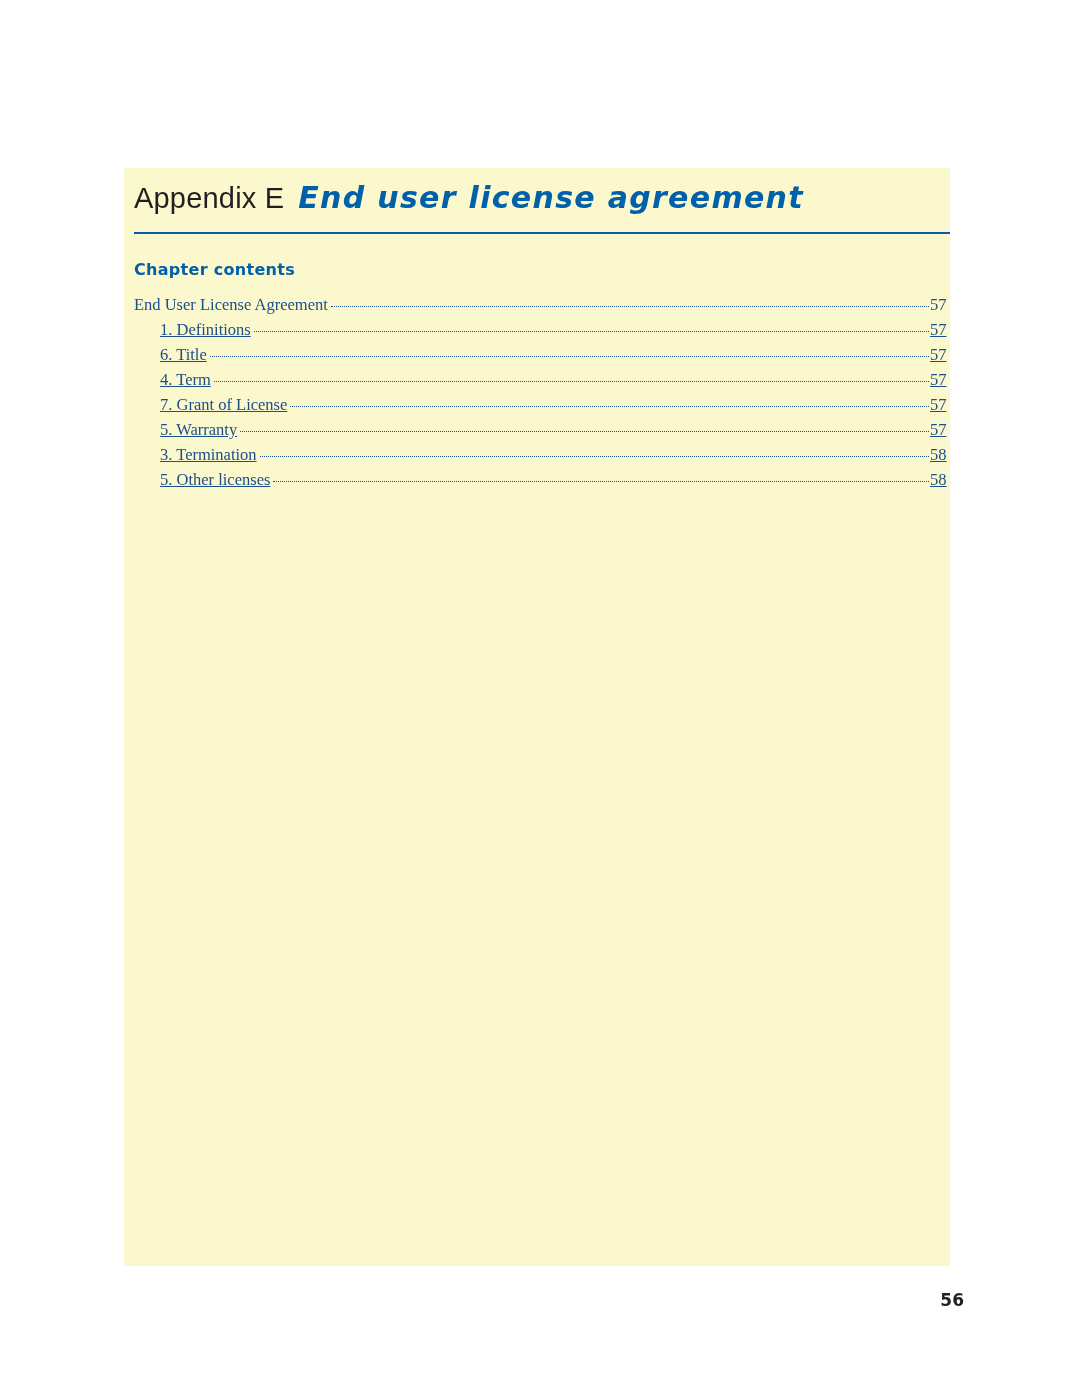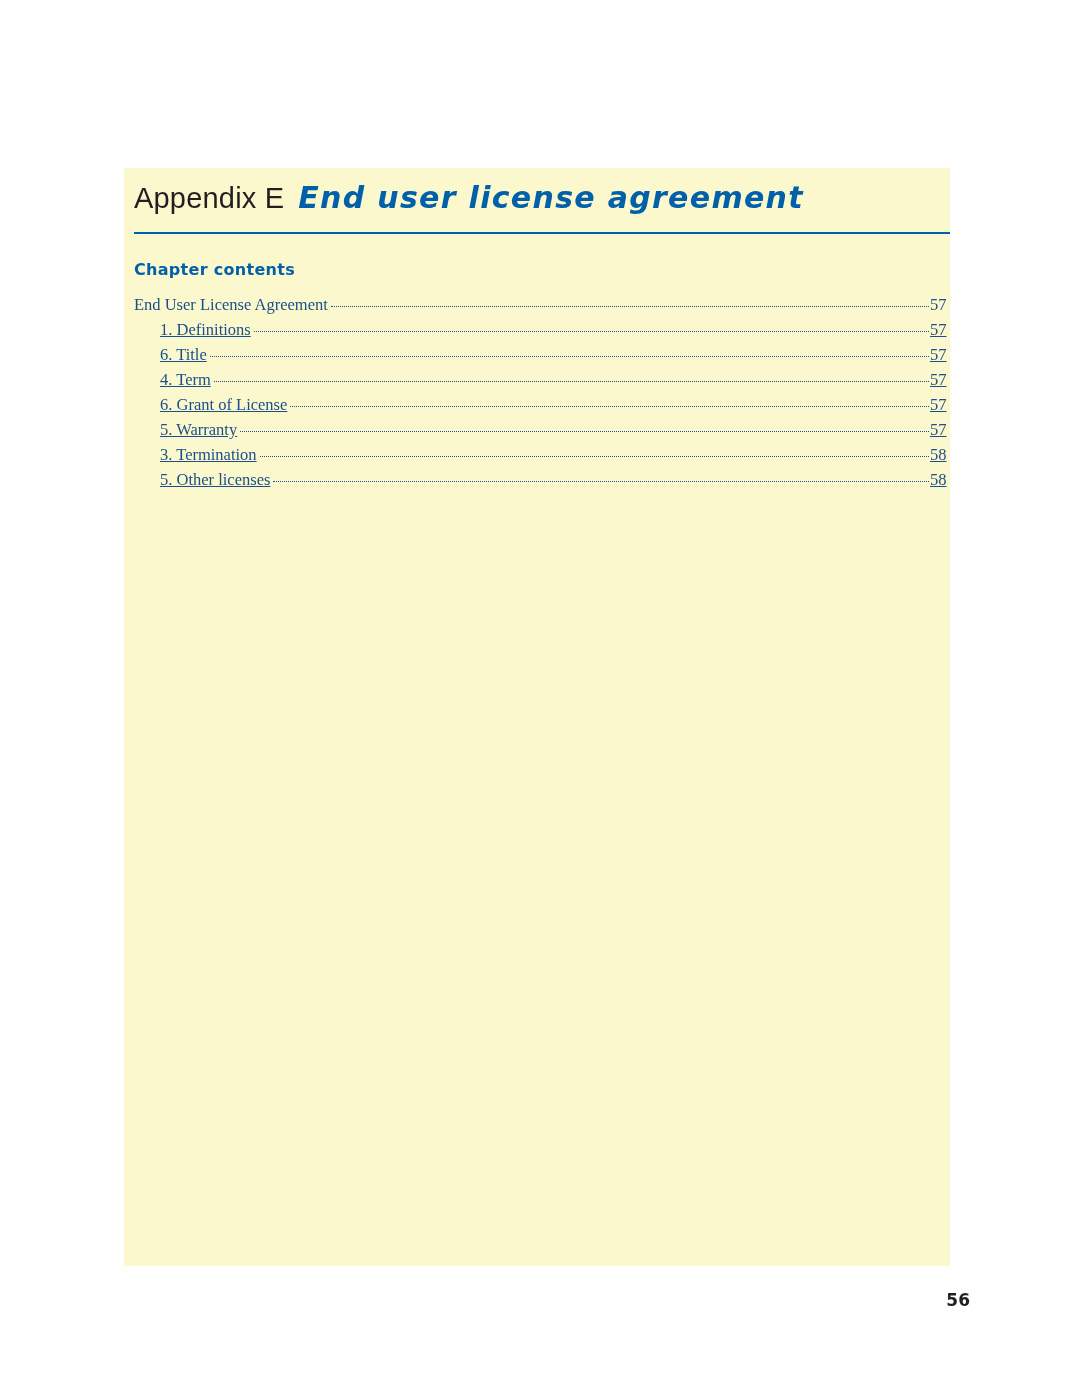--- a/index.html
+++ b/index.html
@@ -104,21 +104,21 @@
     height: 10px;
   }
   .toc-page {
     flex: 0 0 auto;
     text-align: left;
     min-width: 20px;
   }
   
   .folio {
     position: absolute;
-    right: 110px;
+    right: 116px;
     top: 1290px;
     font-family: "DejaVu Sans", sans-serif;
     font-size: 17px;
     font-weight: bold;
     color: #231f20;
   }
 </style>
 </head>
 <body>
 
@@ -155,21 +155,21 @@
       <span class="toc-page">57</span>
     </div>
 
     <div class="toc-entry level-1">
       <span class="toc-text">4. Term</span>
       <span class="toc-dots"></span>
       <span class="toc-page">57</span>
     </div>
 
     <div class="toc-entry level-1">
-      <span class="toc-text">6. Grant of License</span>
+      <span class="toc-text">7. Grant of License</span>
       <span class="toc-dots"></span>
       <span class="toc-page">57</span>
     </div>
 
     <div class="toc-entry level-1">
       <span class="toc-text">5. Warranty</span>
       <span class="toc-dots"></span>
       <span class="toc-page">57</span>
     </div>
 

